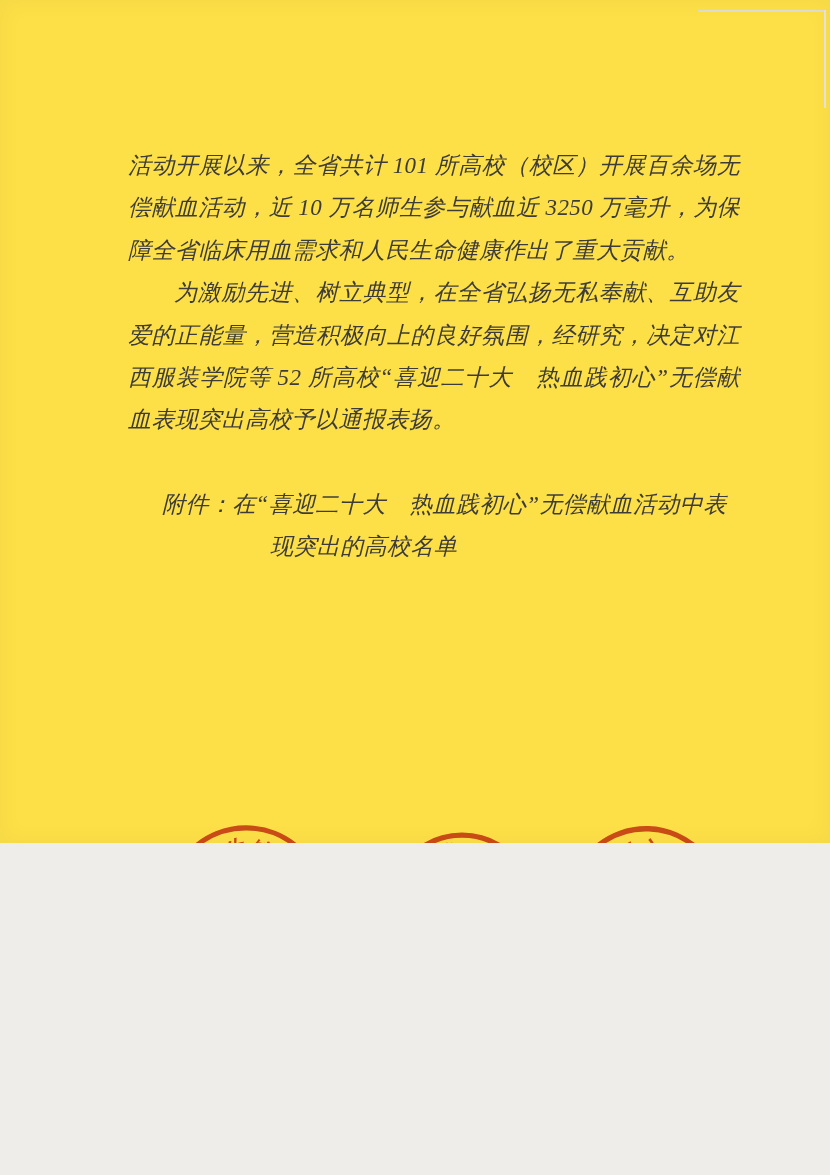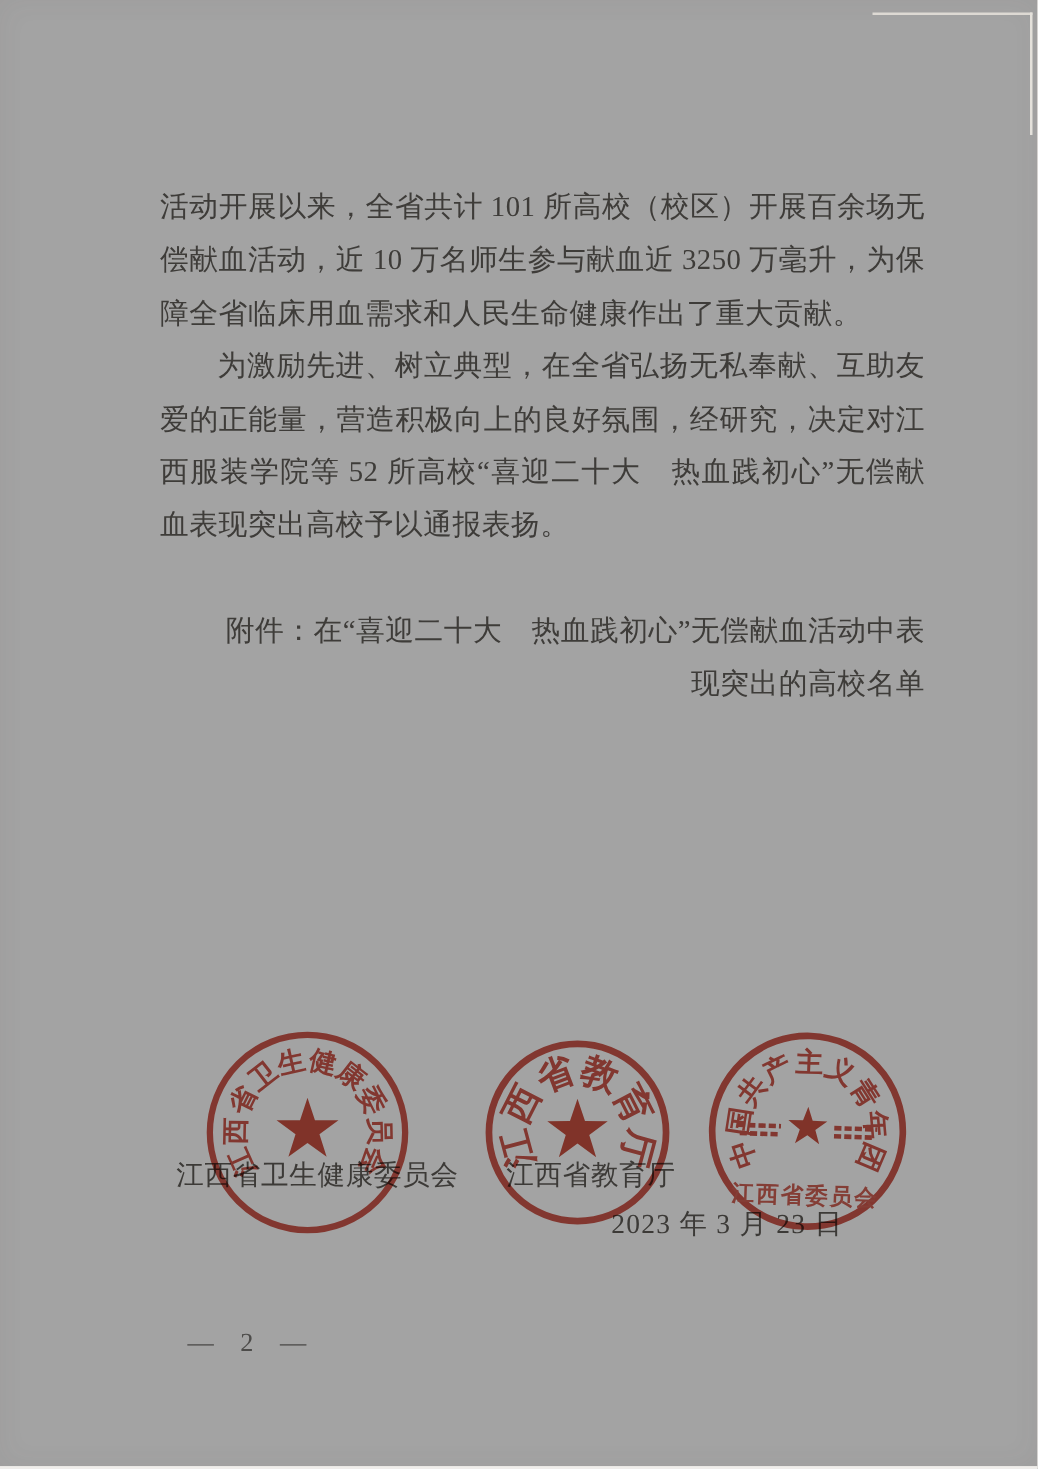--- a/index.html
+++ b/index.html
@@ -3,25 +3,26 @@
 <meta charset="utf-8">
 <style>
   * { margin: 0; padding: 0; box-sizing: border-box; }
   html, body {
     background: #efedea;
     font-family: "Liberation Serif", "DejaVu Serif", serif;
   }
   .page {
     position: relative;
     width: 830px;
-    height: 1173px;
+    height: 843px;
     margin: 0 auto;
-    background: #a3a3a3;
+    background: #fde047;
     box-shadow: inset 0 0 22px rgba(80,75,65,0.06);
     overflow: hidden;
+    font-style: italic;
   }
   
   .scan-edge-h {
     position: absolute; top: 10px; right: 4px;
     width: 128px; height: 2px; background: #ddd9d3;
   }
   .scan-edge-v {
     position: absolute; top: 10px; right: 4px;
     width: 2px; height: 98px; background: #e4e1db;
   }
@@ -37,21 +38,21 @@
     text-align: justify;
     word-break: break-all;
   }
   .para { text-indent: 2em; }
   .para.first { text-indent: 0; }
 
   .attachment {
     margin-top: 42px;
     padding-left: 142px;
     text-indent: -108px;
-    text-align: right;
+    text-align: left;
   }
 
   .signature {
     position: absolute;
     top: 925px;
     font-size: 22px;
     color: #3c3a37;
     letter-spacing: 0.6px;
     white-space: nowrap;
     z-index: 1;

